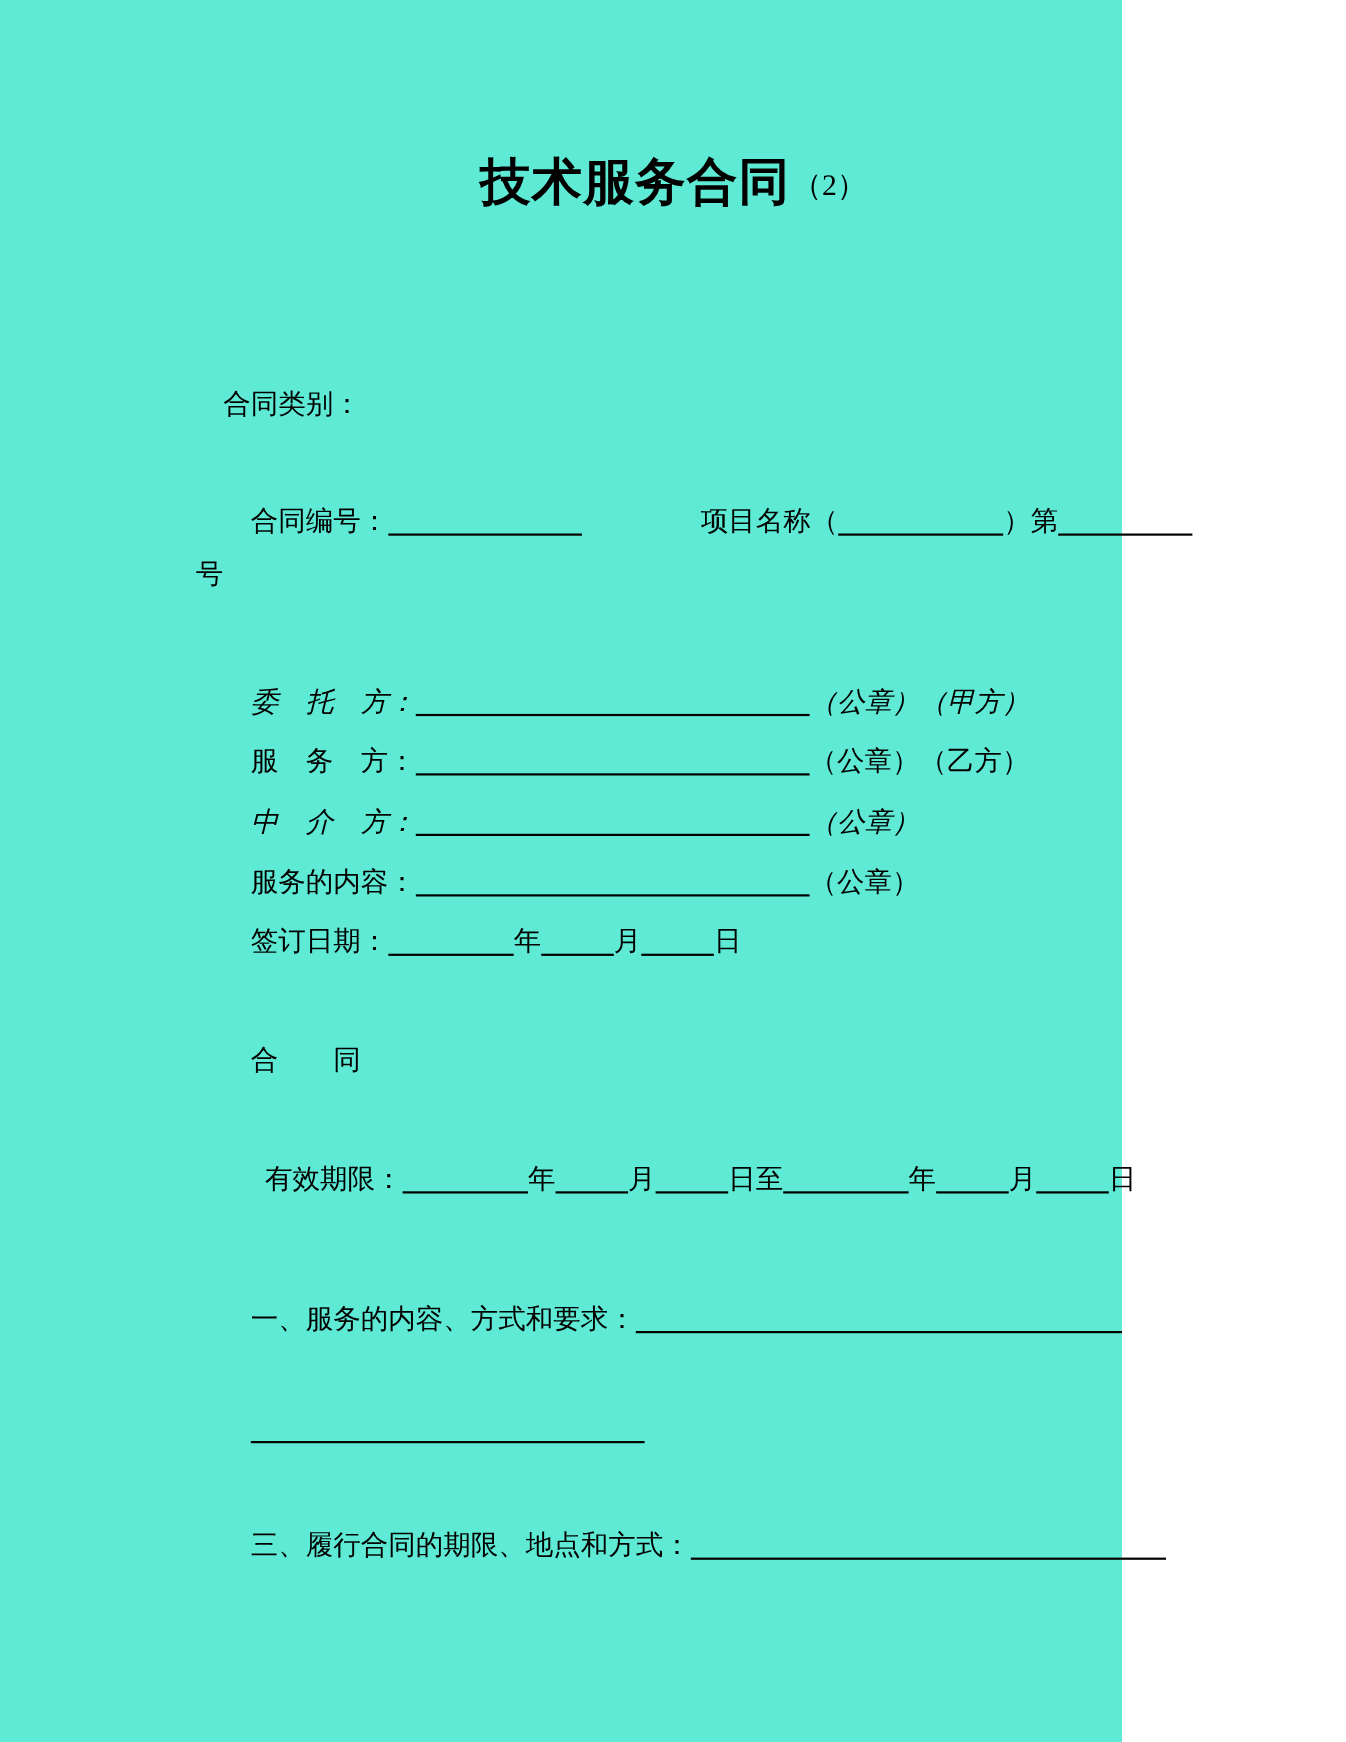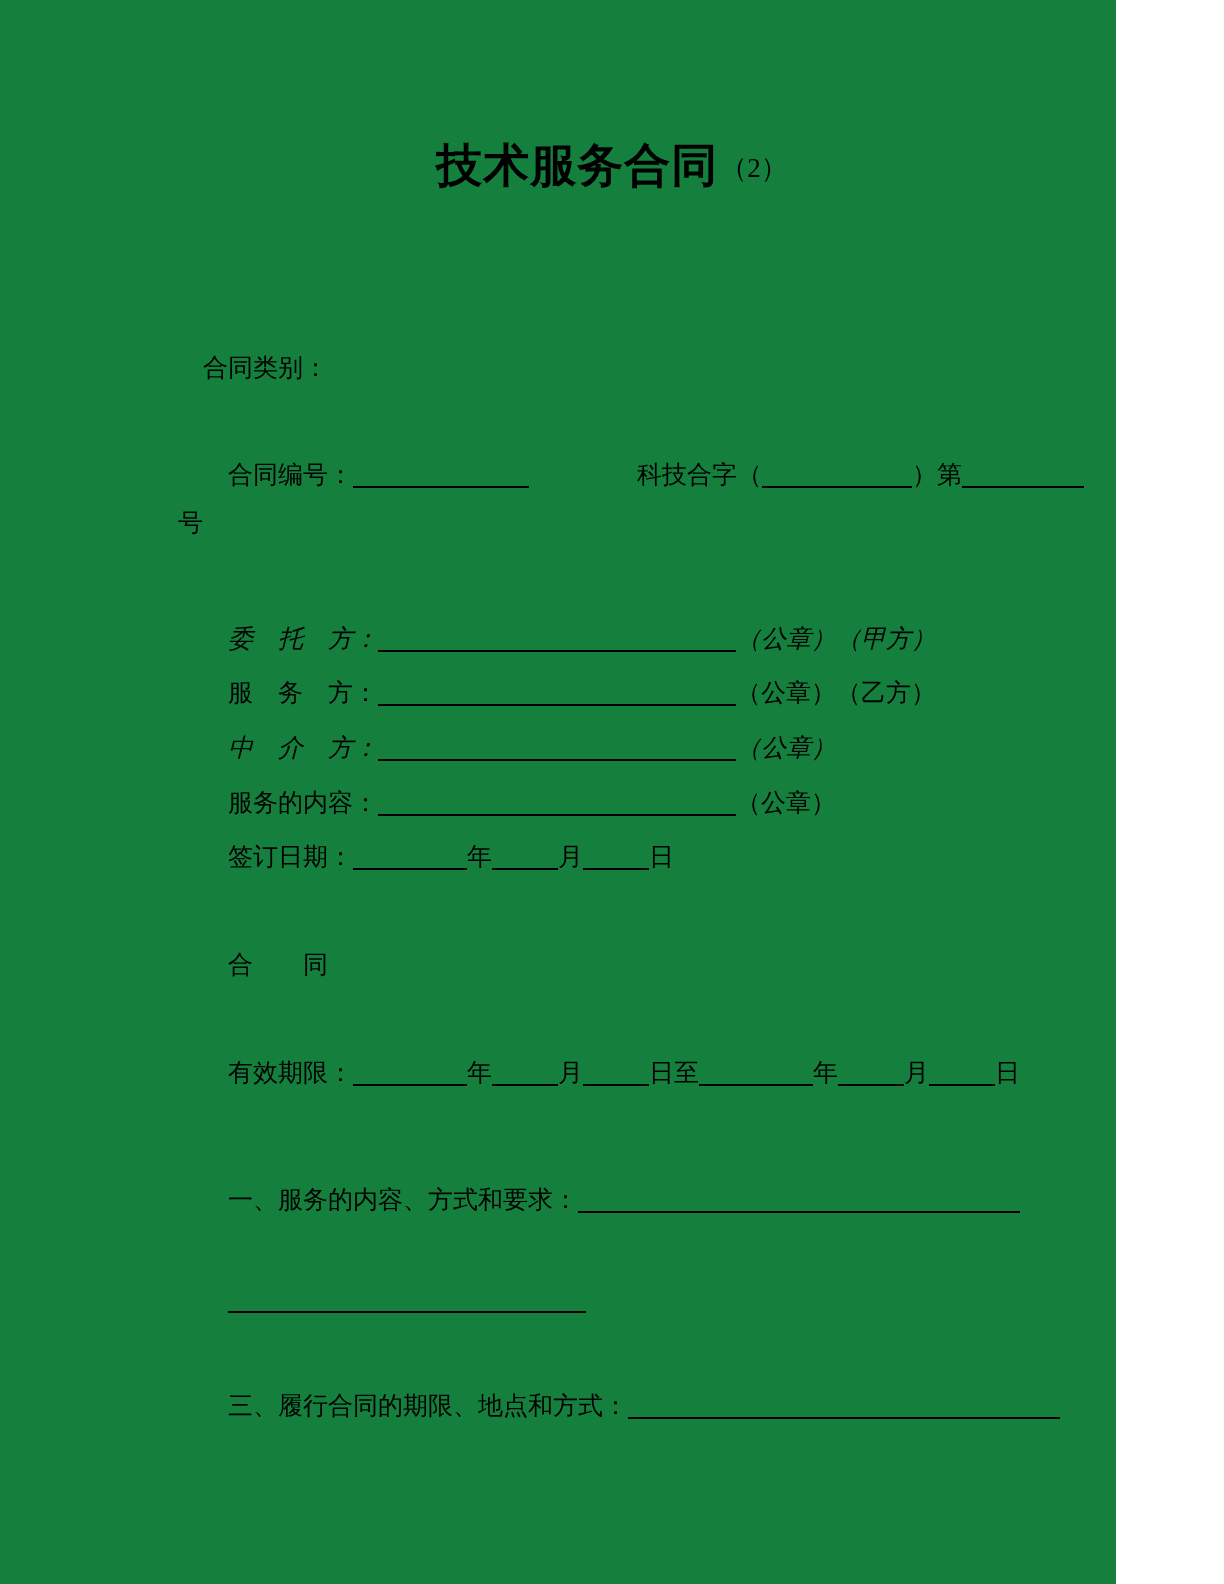--- a/index.html
+++ b/index.html
@@ -12,23 +12,23 @@
     height: 1584px;
     position: relative;
     font-family: "Liberation Serif", "DejaVu Serif", serif;
     color: #000000;
     overflow: hidden;
   }
 
   .page {
     position: absolute;
     inset: 0;
-    width: 1116px;
+    width: 1020px;
     height: 1584px;
-    background: #15803d;
+    background: #5eead4;
   }
 
   
   .doc-title {
     position: absolute;
     left: 0;
     top: 136px;
     width: 1224px;
     text-align: center;
     font-family: "Liberation Sans", "DejaVu Sans", sans-serif;
@@ -91,21 +91,21 @@
 
   <div class="doc-title">
     <span>技术服务合同</span><span class="title-suffix">（2）</span>
   </div>
 
   <div class="line lvl-margin" style="top:351px;margin-left:25px;">
     <span>合同类别：</span>
   </div>
 
   <div class="line lvl-indent" style="top:458px;">
-    <span>合同编号：</span><span class="blank b-num"></span><span class="gap-col"></span><span>科技合字（</span><span class="blank b-paren"></span><span>）第</span><span class="blank b-di"></span>
+    <span>合同编号：</span><span class="blank b-num"></span><span class="gap-col"></span><span>项目名称（</span><span class="blank b-paren"></span><span>）第</span><span class="blank b-di"></span>
   </div>
 
   <div class="line lvl-margin" style="top:506px;">
     <span>号</span>
   </div>
 
 
   <div class="line lvl-indent" style="top:622px;font-style:italic;">
     <span class="spaced-label">委　托　方：</span><span class="blank b-party"></span><span class="seal">（公章）（甲方）</span>
   </div>
@@ -123,21 +123,21 @@
   </div>
 
   <div class="line lvl-indent" style="top:840px;">
     <span>签订日期：</span><span class="blank b-year"></span><span>年</span><span class="blank b-month"></span><span>月</span><span class="blank b-day"></span><span>日</span>
   </div>
 
   <div class="line lvl-indent" style="top:948px;">
     <span>合　　同</span>
   </div>
 
-  <div class="line lvl-indent" style="top:1056px;">
+  <div class="line lvl-indent" style="top:1056px;margin-left:13px;">
     <span>有效期限：</span><span class="blank b-year"></span><span>年</span><span class="blank b-month"></span><span>月</span><span class="blank b-day"></span><span>日</span><span>至</span><span class="blank b-year"></span><span>年</span><span class="blank b-month"></span><span>月</span><span class="blank b-day"></span><span>日</span>
   </div>
 
   <div class="line lvl-indent" style="top:1172px;margin-top:11px;">
     <span>一、服务的内容、方式和要求：</span><span class="blank b-item1"></span>
   </div>
 
   <div class="line lvl-indent" style="top:1283px;">
     <span class="blank b-item2"></span>
   </div>

